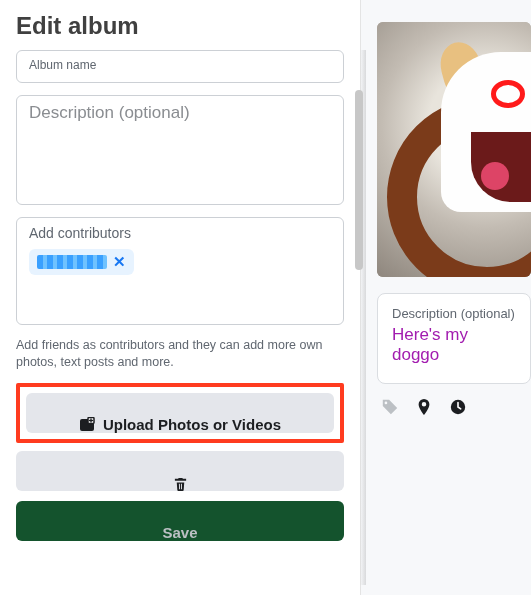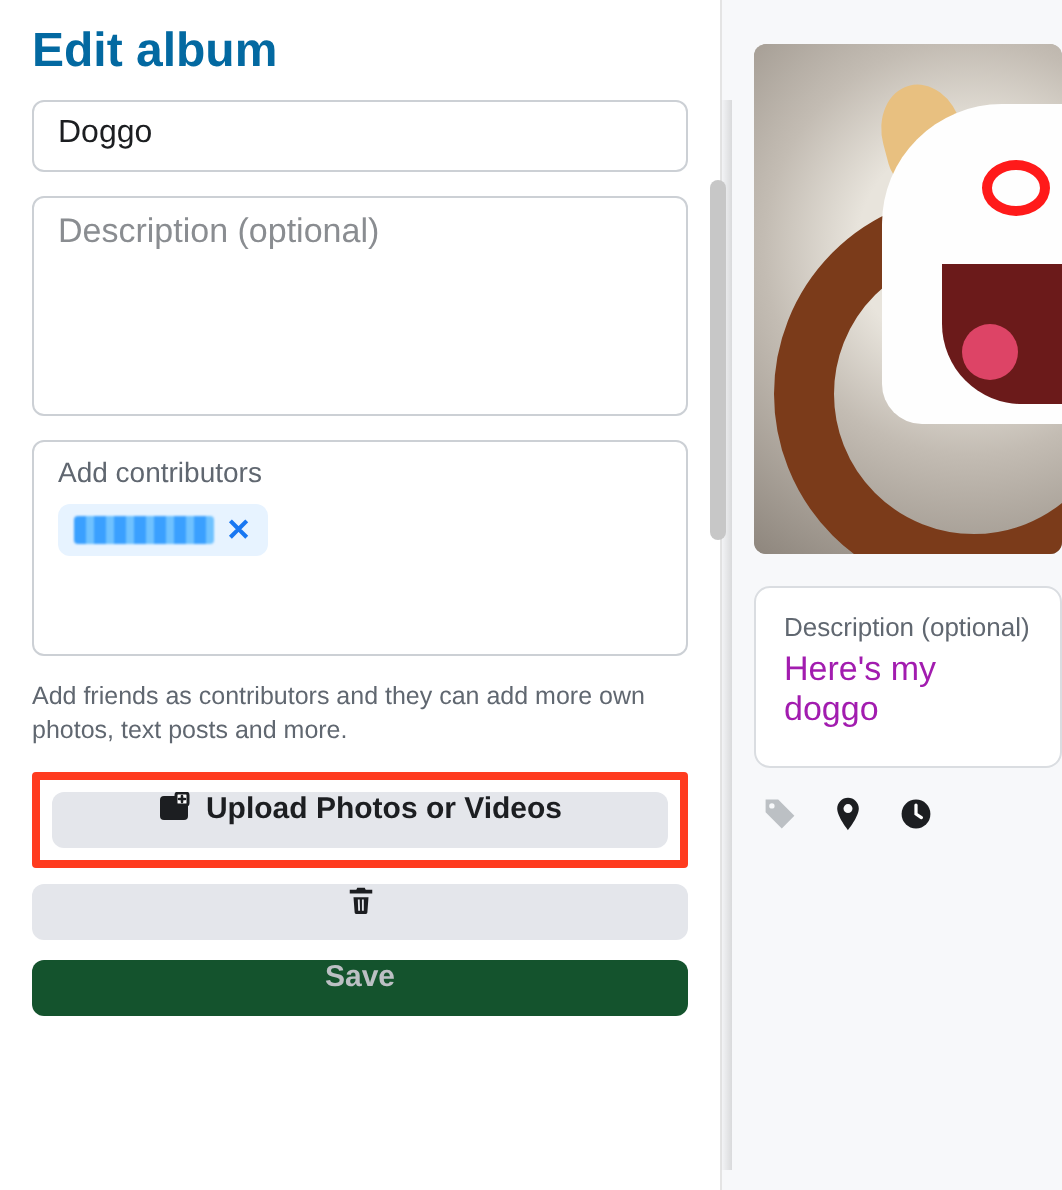--- a/index.html
+++ b/index.html
@@ -2,33 +2,33 @@
 <html><head>
 <meta charset="utf-8">
 <style>
   * { box-sizing: border-box; margin: 0; padding: 0; font-family: -apple-system, BlinkMacSystemFont, "Segoe UI", Helvetica, Arial, sans-serif; }
   html, body { width: 531px; height: 595px; overflow: hidden; background: #fff; }
   .app { display: flex; width: 100%; height: 100%; }
   .left-col { width: 360px; padding: 0 16px 16px 16px; position: relative; }
   .right-col { flex: 1; padding-top: 22px; border-left: 1px solid #e4e4e4; background: #f7f8fa; display:flex; flex-direction:column; align-items:stretch; }
   .scroll-shadow { position:absolute; right:-6px; top:50px; bottom:10px; width:6px; background: linear-gradient(to right, rgba(0,0,0,0) , rgba(0,0,0,0.12)); pointer-events:none;}
   .scrollbar { position:absolute; right:-3px; top:90px; width:8px; height:180px; background:#c7c7c7; border-radius:4px;}
-  .title { font-size: 24px; font-weight: 800; color: #0369a1; margin: 12px 0 10px 0; }
+  .title { font-size: 24px; font-weight: 800; color: #404040; margin: 12px 0 10px 0; }
   .field { border: 1px solid #ccd0d5; border-radius: 6px; padding: 7px 12px 9px 12px; margin-bottom: 12px; background:#fff; }
   .field-label { font-size: 12px; color: #606770; margin-bottom: 1px; }
   .field-value { font-size: 16px; color: #1c1e21; border:none; outline:none; width:100%; background:transparent; }
   .desc-field { height: 110px; }
   .desc-placeholder { font-size: 17px; color: #8a8d91; }
   .contrib-field { min-height: 108px; }
   .contrib-label { font-size: 14px; color: #606770; margin-bottom: 8px; }
   .chip { display:inline-flex; align-items:center; background:#e7f3ff; border-radius:6px; padding:4px 8px; gap:6px;}
   .chip-name { width:70px; height:14px; background: repeating-linear-gradient(90deg,#3aa0ff 0 6px,#6fc2ff 6px 10px); border-radius:2px; filter: blur(0.6px);}
   .chip-x { color:#1877f2; font-size:15px; font-weight:bold; cursor:pointer; }
   .help-text { font-size: 12.5px; color: #606770; line-height:1.35; margin: 2px 0 12px 0;}
-  .btn { display:flex; align-items:flex-start; justify-content:center; gap:8px; width:100%; height:28px; border-radius:6px; border:none; font-size:15px; font-weight:600; color:#1c1e21; cursor:pointer; margin-bottom:10px;}
+  .btn { display:flex; align-items:flex-end; justify-content:center; gap:8px; width:100%; height:40px; border-radius:6px; border:none; font-size:15px; font-weight:600; color:#1c1e21; cursor:pointer; margin-bottom:10px;}
   .btn-grey { background:#e4e6eb; }
   .btn-save { background:#14532d; color:#bcc0c4; font-weight:600; cursor:not-allowed;}
   .highlight-box { border: 4px solid #ff3b1f; border-radius:2px; padding:6px; margin-bottom:8px;}
   .highlight-box .btn { margin-bottom:0; }
   .icon { display:inline-flex; }
   
   .photo { margin-left:16px; height:255px; border-radius:6px; overflow:hidden; background: linear-gradient(#b8b2a8,#a39a90); position:relative;}
   .car-interior { position:absolute; inset:0; background: radial-gradient(circle at 70% 40%, #e8e4dc 0 30%, #c3bcb3 55%, #8e867d 100%); }
   .steering { position:absolute; bottom:-20px; left:10px; width:200px; height:200px; border:30px solid #7b3b1a; border-radius:50%; }
   .dog { position:absolute; right:0; top:30px; width:90px; height:160px; background:#fefefe; border-top-left-radius:60px; border-bottom-left-radius:20px;}
@@ -48,21 +48,21 @@
 
 <div class="app">
 
   <div class="left-col">
     <div class="scroll-shadow"></div>
     <div class="scrollbar"></div>
 
     <h1 class="title">Edit album</h1>
 
     <div class="field">
-      <input class="field-value" value="Doggo" style="">
+      <div class="field-label">Album name</div>
     </div>
 
     <div class="field desc-field">
       <div class="desc-placeholder">Description (optional)</div>
     </div>
 
     <div class="field contrib-field">
       <div class="contrib-label">Add contributors</div>
       <div class="chip">
         <span class="chip-name"></span>

